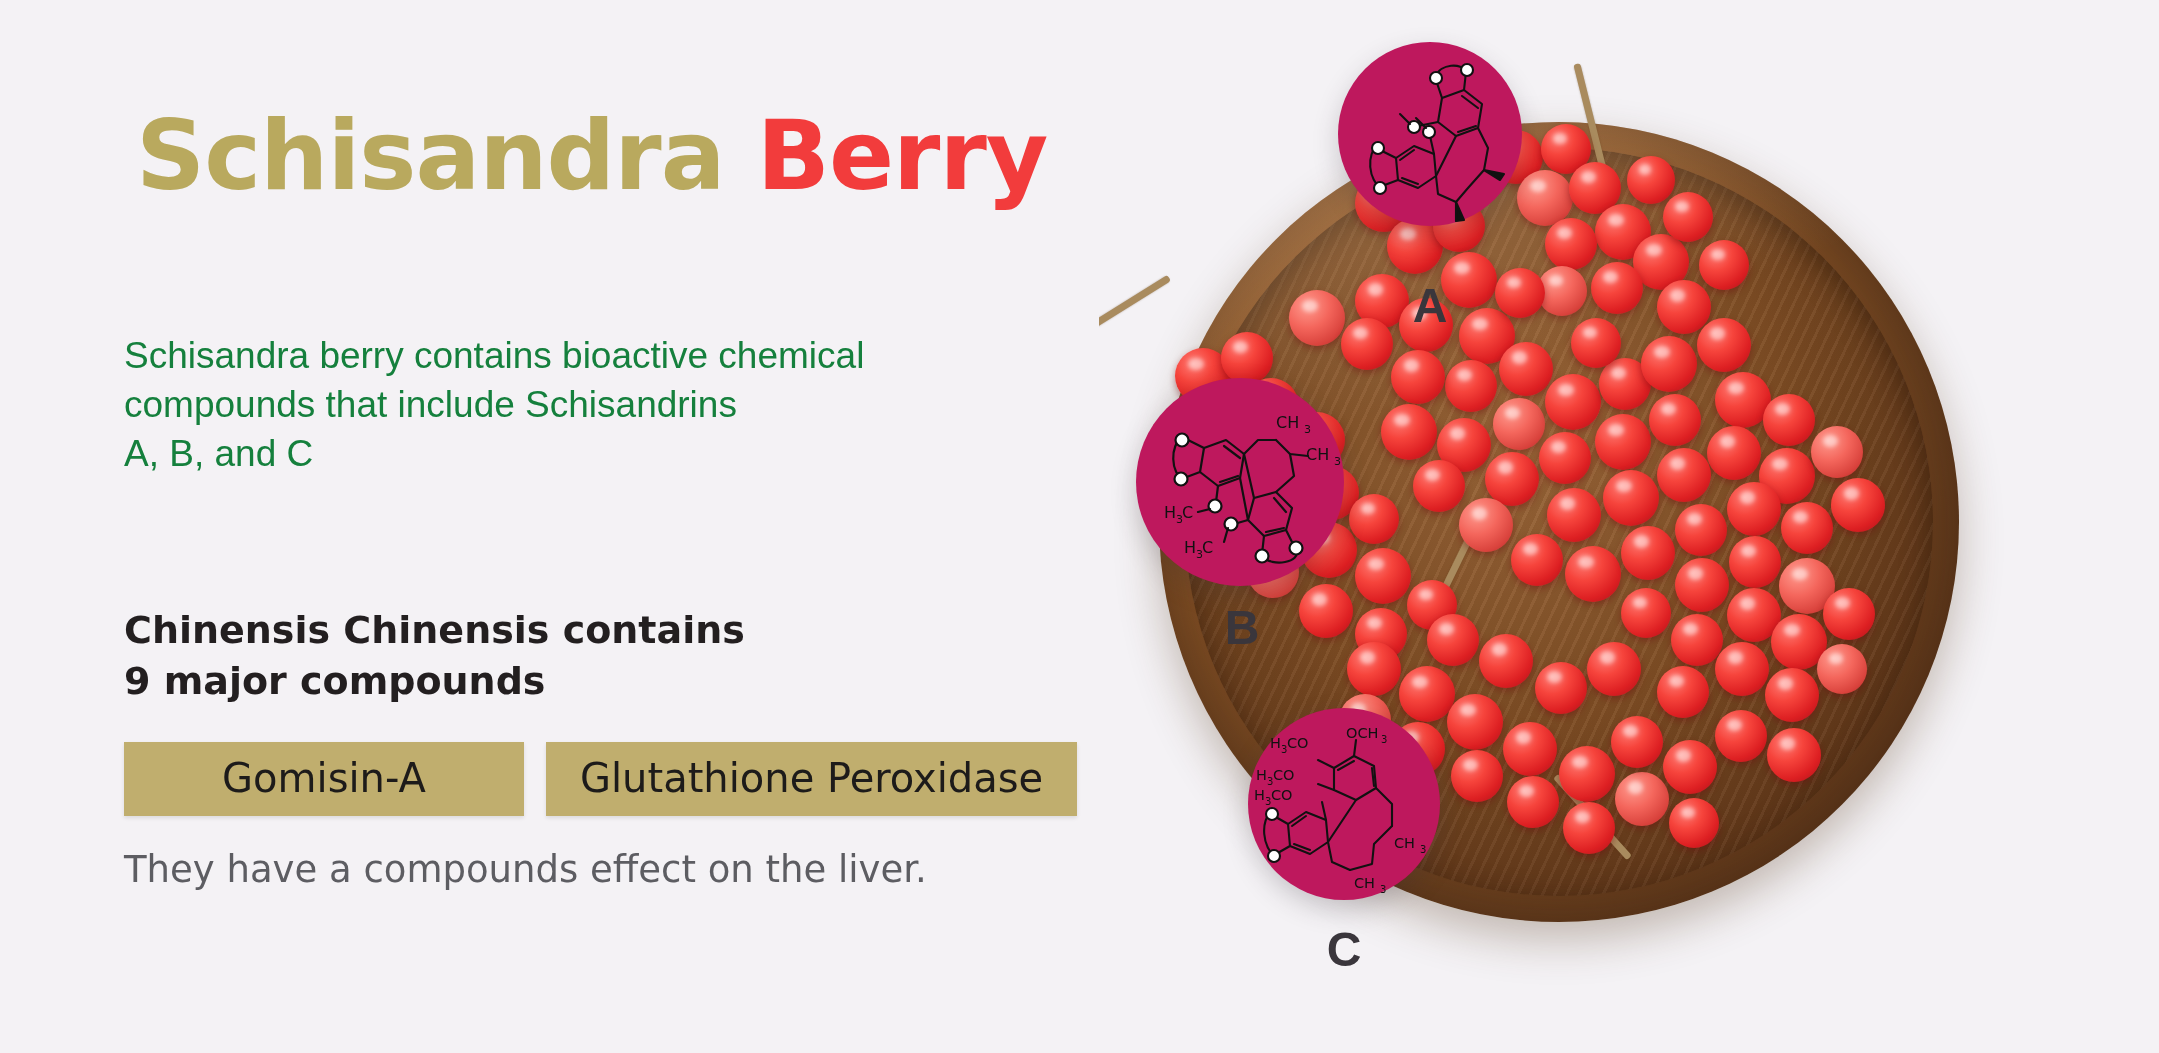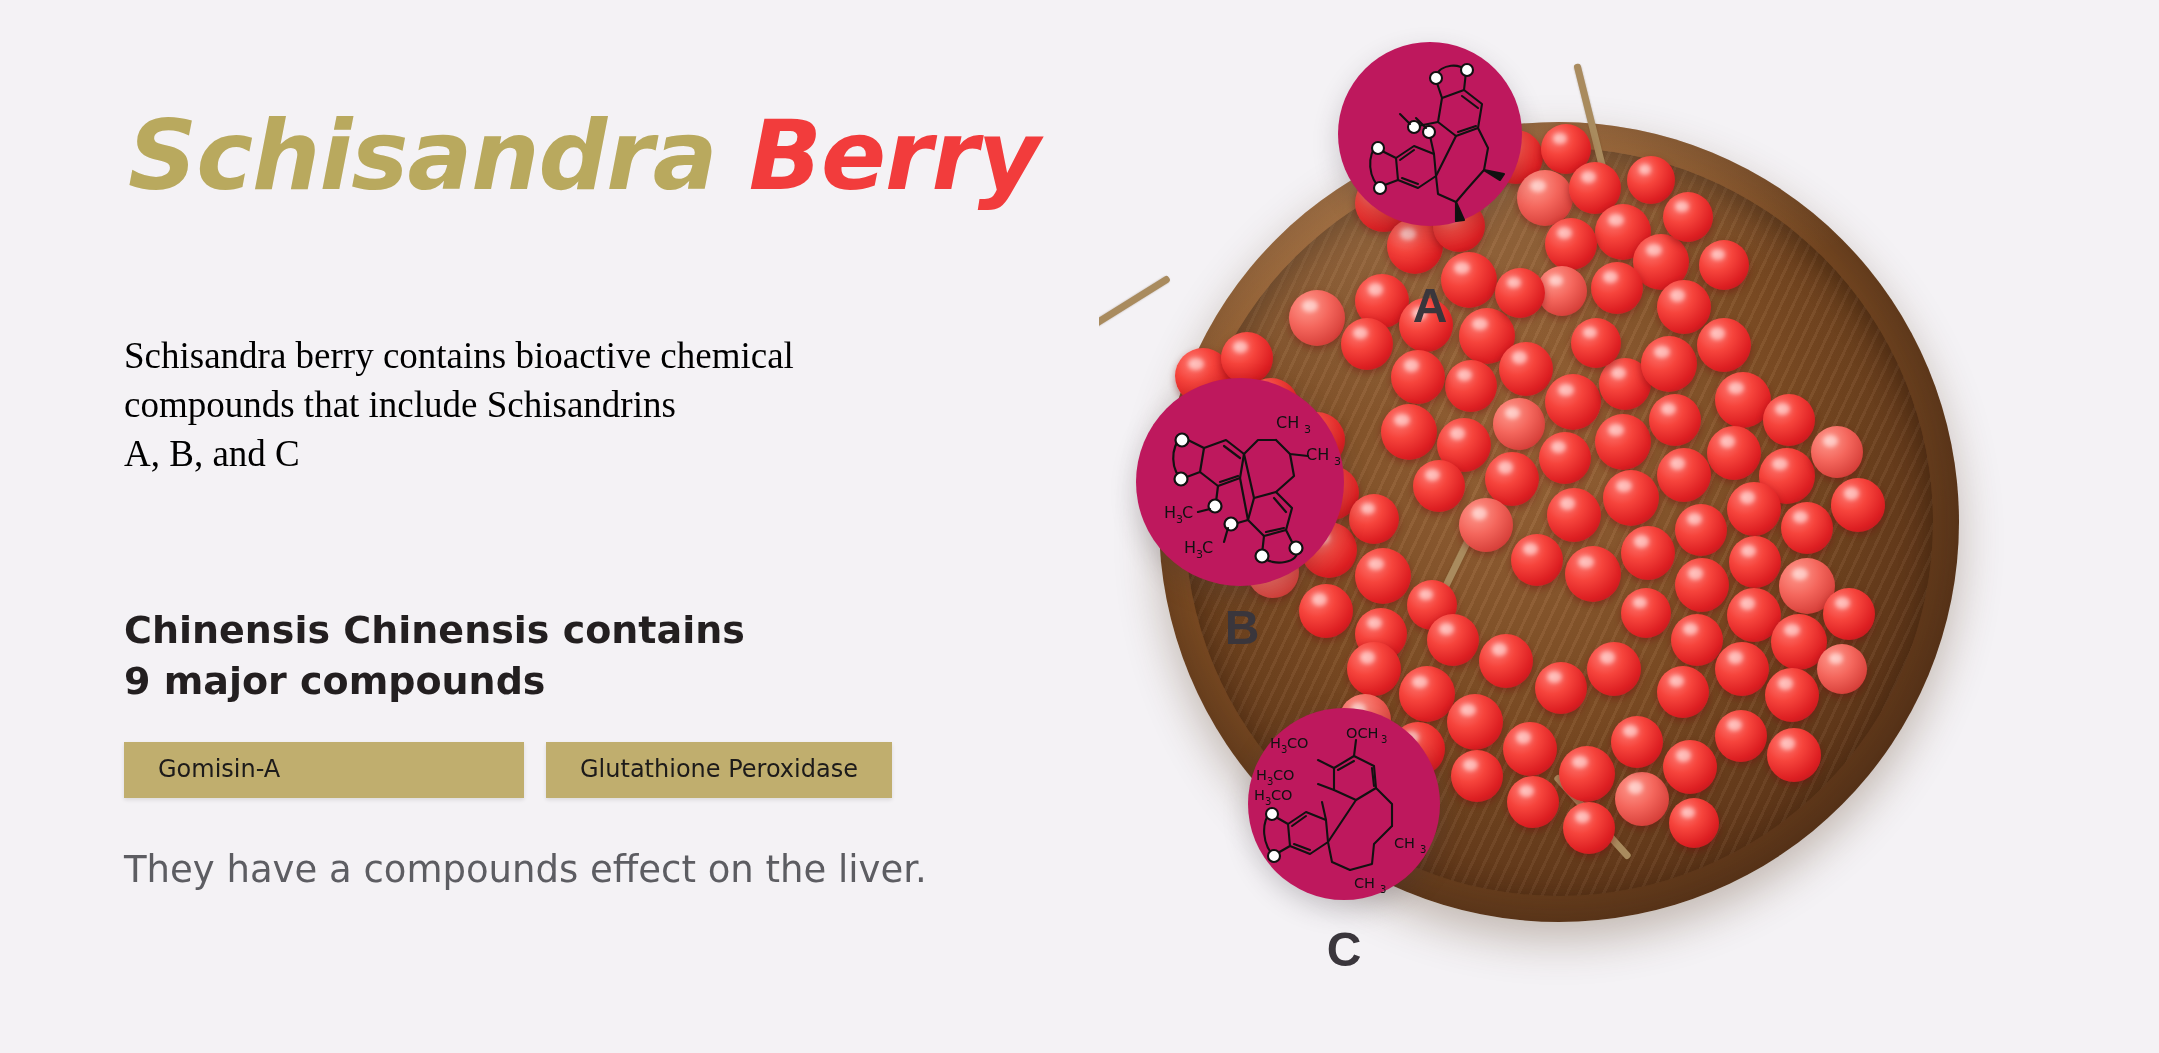--- a/index.html
+++ b/index.html
@@ -26,41 +26,40 @@
     position: absolute;
     left: 124px;
     top: 0;
     width: 1000px;
     height: 1053px;
   }
 
   .title {
     position: absolute;
     top: 100px;
-    left: 4px;
+    left: 12px;
     font-size: 96px;
     font-weight: 700;
     letter-spacing: -1px;
     white-space: nowrap;
     font-family: "DejaVu Sans", sans-serif;
-    font-style: italic;
   }
   .title .gold { color: #b9a95e; font-weight: 700; }
   .title .red  { color: #f23c3c; font-weight: 700; }
 
   .intro {
     position: absolute;
     top: 332px;
     left: 0;
     width: 880px;
     font-size: 37px;
     line-height: 1.32;
-    color: #000000;
+    color: #15803d;
     font-weight: 400;
-    font-family: Liberation Serif, serif;
+    font-family: Liberation Sans, sans-serif;
   }
   .intro .line { display: block; }
 
   .subhead {
     position: absolute;
     top: 605px;
     left: 0;
     width: 900px;
     font-size: 38px;
     line-height: 1.33;
@@ -74,23 +73,24 @@
     position: absolute;
     top: 742px;
     left: 0;
     display: flex;
     gap: 22px;
     align-items: stretch;
   }
   .badge {
     background: #c0ae6e;
     color: #1d1b1a;
-    font-size: 24px;
+    font-size: 40px;
     font-weight: 400;
     padding: 13px 34px 15px 34px;
+    text-align: center;
     white-space: nowrap;
     font-family: "DejaVu Sans", sans-serif;
     box-shadow: 0 2px 4px rgba(0,0,0,0.10);
   }
   .badge.b0 { min-width: 400px; }
 
   .closing {
     position: absolute;
     top: 848px;
     left: 0;

